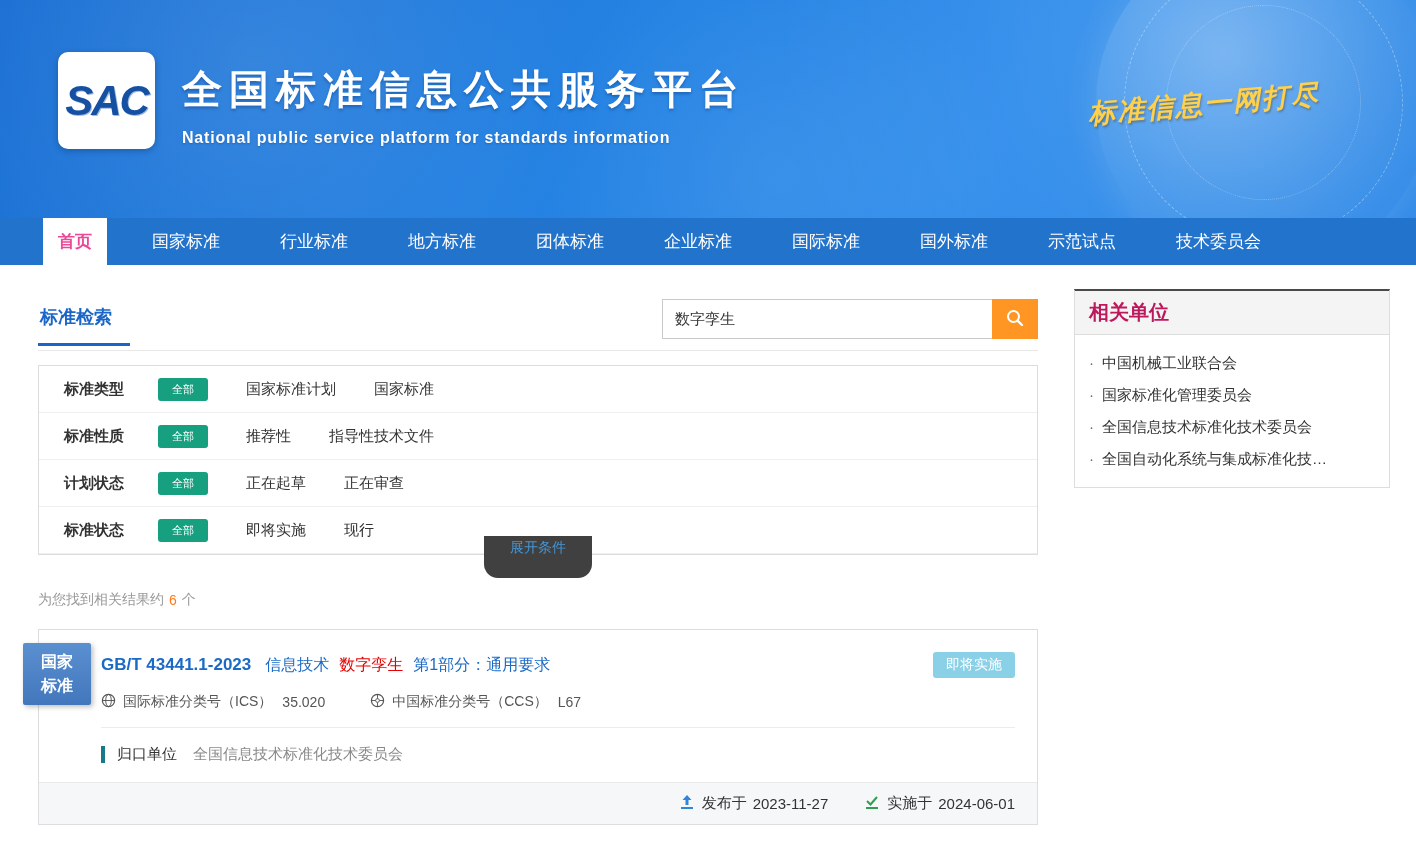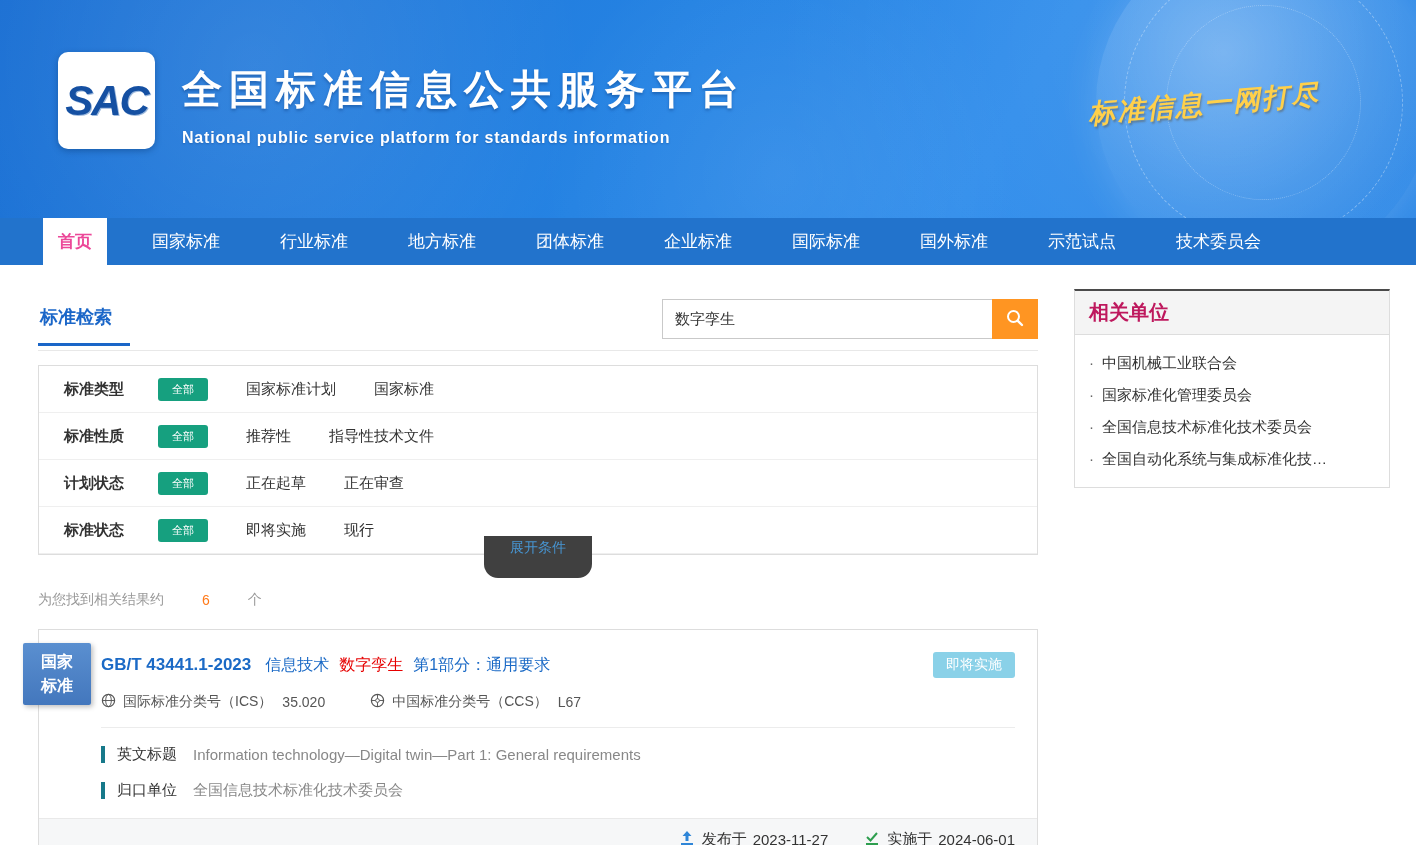--- a/index.html
+++ b/index.html
@@ -113,21 +113,21 @@
   }
   .filter-opt { margin-left: 38px; font-size: 15px; color: #333; cursor: pointer; }
   .expand-pill {
     position: absolute; left: 50%; bottom: -24px; transform: translateX(-50%);
     background: #404040; color: #4795d2; font-size: 14px;
     padding: 3px 26px 21px; border-radius: 0 0 14px 14px; cursor: pointer;
     white-space: nowrap;
   }
 
   
-  .result-info { margin-top: 36px; display: flex; align-items: center; font-size: 14px; gap: 33px; }
+  .result-info { margin-top: 36px; display: flex; align-items: center; font-size: 14px; }
   .count-text { color: #999; }
   .count-num { color: #ff7a1a; margin: 0 5px; }
   .notice { margin-left: 262px; display: flex; align-items: center; color: #e60012; }
   .notice svg { margin-right: 6px; flex: 0 0 auto; }
 
   
   .result-card { margin-top: 20px; border: 1px solid #ddd; position: relative; }
   .nat-badge {
     position: absolute; left: -16px; top: 13px; width: 68px; height: 62px;
     background: linear-gradient(#5a8fd0, #4377bd); color: #fff;
@@ -299,25 +299,20 @@
                 </svg>
             </span>
             <span>中国标准分类号（CCS）</span>
             <span class="meta-value">L67</span>
           </span>
         </div>
       </div>
 
       <div class="info-row">
         <span class="teal-bar"></span>
-        <span class="info-label">英文标题</span>
-        <span class="info-value">Information technology—Digital twin—Part 1: General requirements</span>
-      </div>
-      <div class="info-row">
-        <span class="teal-bar"></span>
         <span class="info-label">归口单位</span>
         <span class="info-value">全国信息技术标准化技术委员会</span>
       </div>
 
       <div class="card-footer">
         <span class="date-item">
           <span>
             <svg width="16" height="16" viewBox="0 0 16 16">
                 <path d="M8 1 l4.5 5 h-3 v5 h-3 v-5 h-3 z" fill="#2f86d8"></path>
                 <rect x="2" y="13" width="12" height="2" fill="#2f86d8"></rect>

